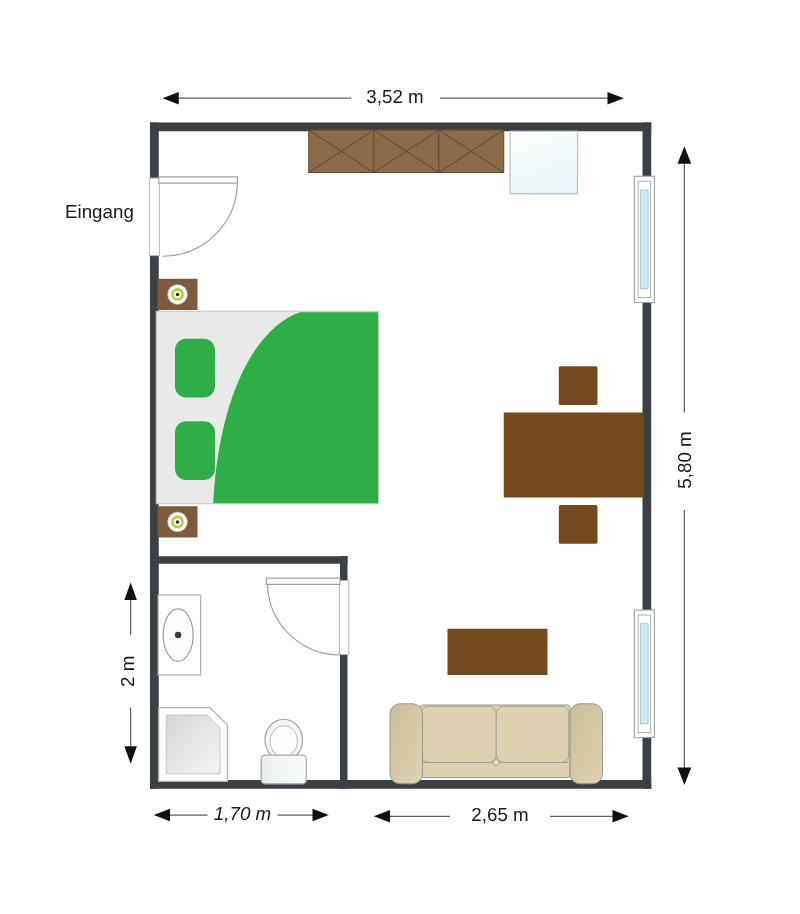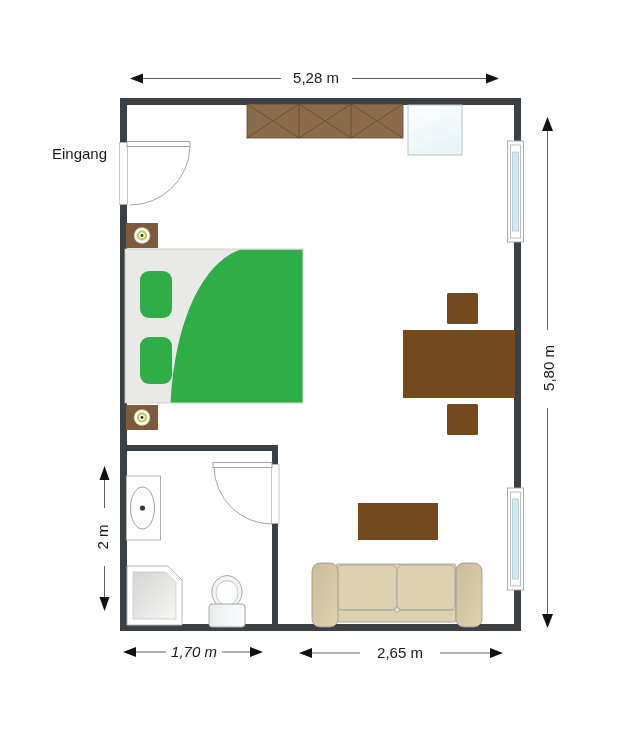--- a/index.html
+++ b/index.html
@@ -166,23 +166,23 @@
       <polygon points="263,652 250,647 250,657" style="fill:var(--arrow)" stroke="none"></polygon>
     </g>
     <g style="stroke:var(--dimLine)" stroke-width="1">
       <line x1="311" y1="653" x2="360" y2="653"></line>
       <line x1="440" y1="653" x2="491" y2="653"></line>
       <polygon points="299,653 312,648 312,658" style="fill:var(--arrow)" stroke="none"></polygon>
       <polygon points="503,653 490,648 490,658" style="fill:var(--arrow)" stroke="none"></polygon>
     </g>
   </svg>
 
-  <div class="lbl" style="left:52px;top:146px;">Eingang</div>
+  <div class="lbl" style="left:52px;top:162px;">Eingang</div>
 
-  <div class="lbl dim-lbl" style="left:270px;top:70px;width:92px;">5,28 m</div>
+  <div class="lbl dim-lbl" style="left:270px;top:70px;width:92px;">3,52 m</div>
 
   <div class="lbl dim-lbl rot" style="left:509px;top:360px;width:80px;height:16px;">5,80 m</div>
 
   <div class="lbl dim-lbl rot" style="left:63px;top:529px;width:80px;height:16px;">2 m</div>
 
   <div class="lbl dim-lbl" style="left:158px;top:644px;width:72px;font-style:italic;">1,70 m</div>
 
   <div class="lbl dim-lbl" style="left:360px;top:645px;width:80px;text-align:center;">2,65 m</div>
 
 </div>

